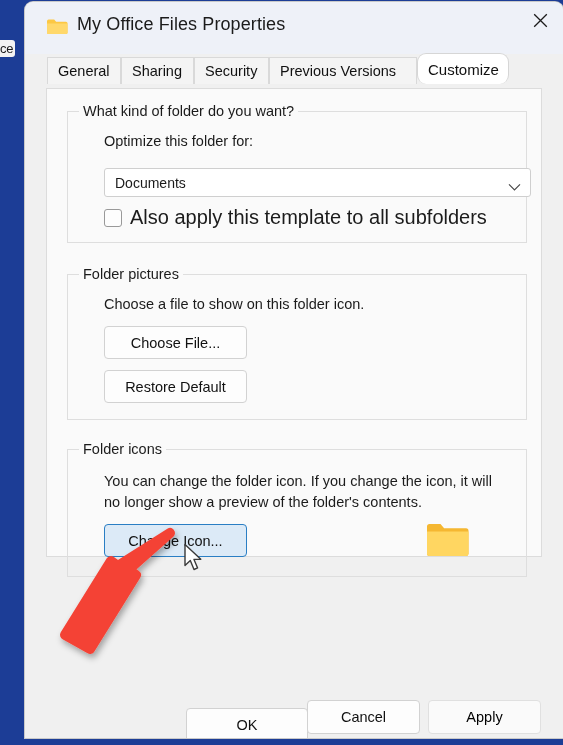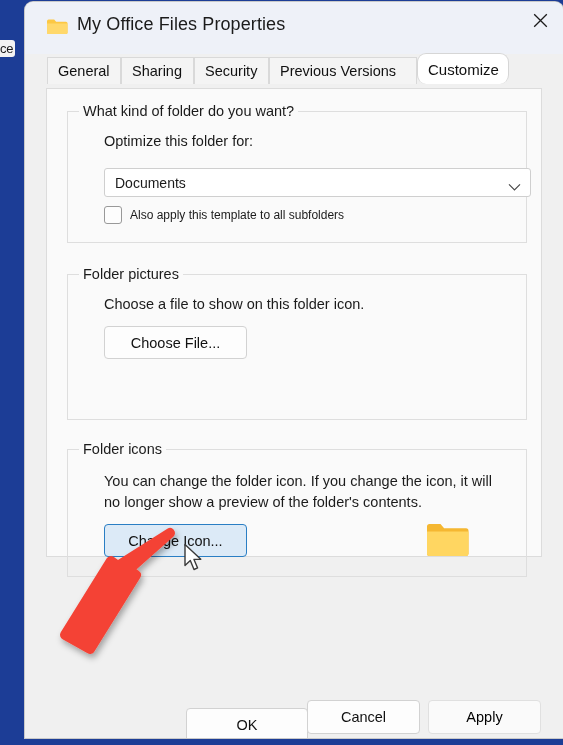--- a/index.html
+++ b/index.html
@@ -173,21 +173,21 @@
     cursor: default;
   }
   #checkbox {
     width: 18px; height: 18px;
     border: 1px solid #999;
     border-radius: 3px;
     background: #fdfdfd;
   }
   #checkrow-label {
     margin-left: 8px;
-    font-size: 12px;
+    font-size: 20px;
     color: #1b1b1b;
     white-space: nowrap;
   }
 
   
   .btn {
     position: absolute;
     background: #fdfdfd;
     border: 1px solid #d2d2d2;
     border-radius: 4px;
@@ -301,20 +301,23 @@
 
     <div class="group" style="left:20px; top:185px; width:460px; height:146px;">
       <div class="group-title">Folder pictures</div>
 
       <div class="body-text" style="left:36px; top:21px;">Choose a file to show on this folder icon.</div>
 
       <div class="btn" style="left:36px; top:51px; width:143px; height:33px;">
         <span>Choose File...</span>
       </div>
 
+      <div class="btn" style="left:36px; top:95px; width:143px; height:33px;">
+        <span>Restore Default</span>
+      </div>
     </div>
 
     <div class="group" style="left:20px; top:360px; width:460px; height:128px;">
       <div class="group-title">Folder icons</div>
 
       <div class="body-text" style="left:36px; top:21px; width:408px; line-height:21px;">You can change the folder icon. If you change the icon, it will no longer show a preview of the folder's contents.</div>
 
       <div class="btn hover" style="left:36px; top:74px; width:143px; height:33px;">
         <span>Change Icon...</span>
       </div>

